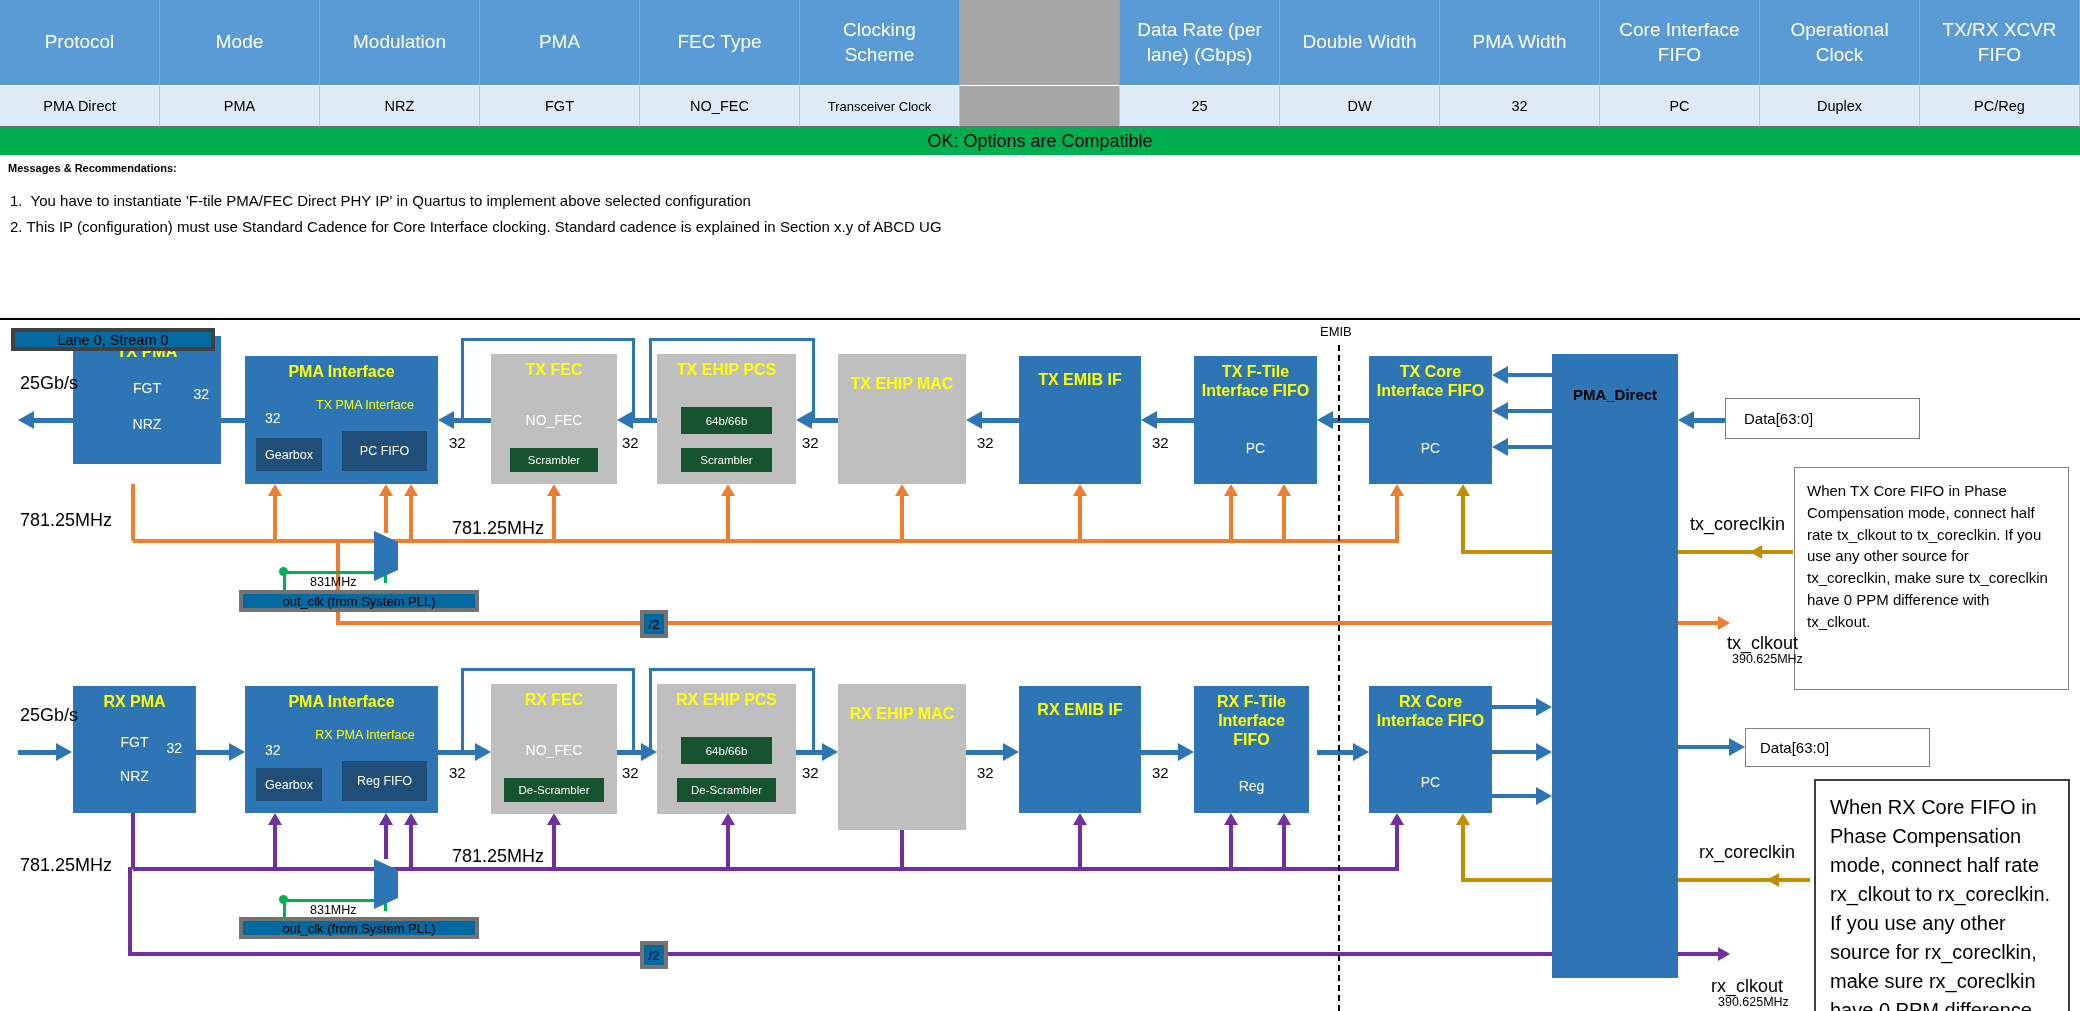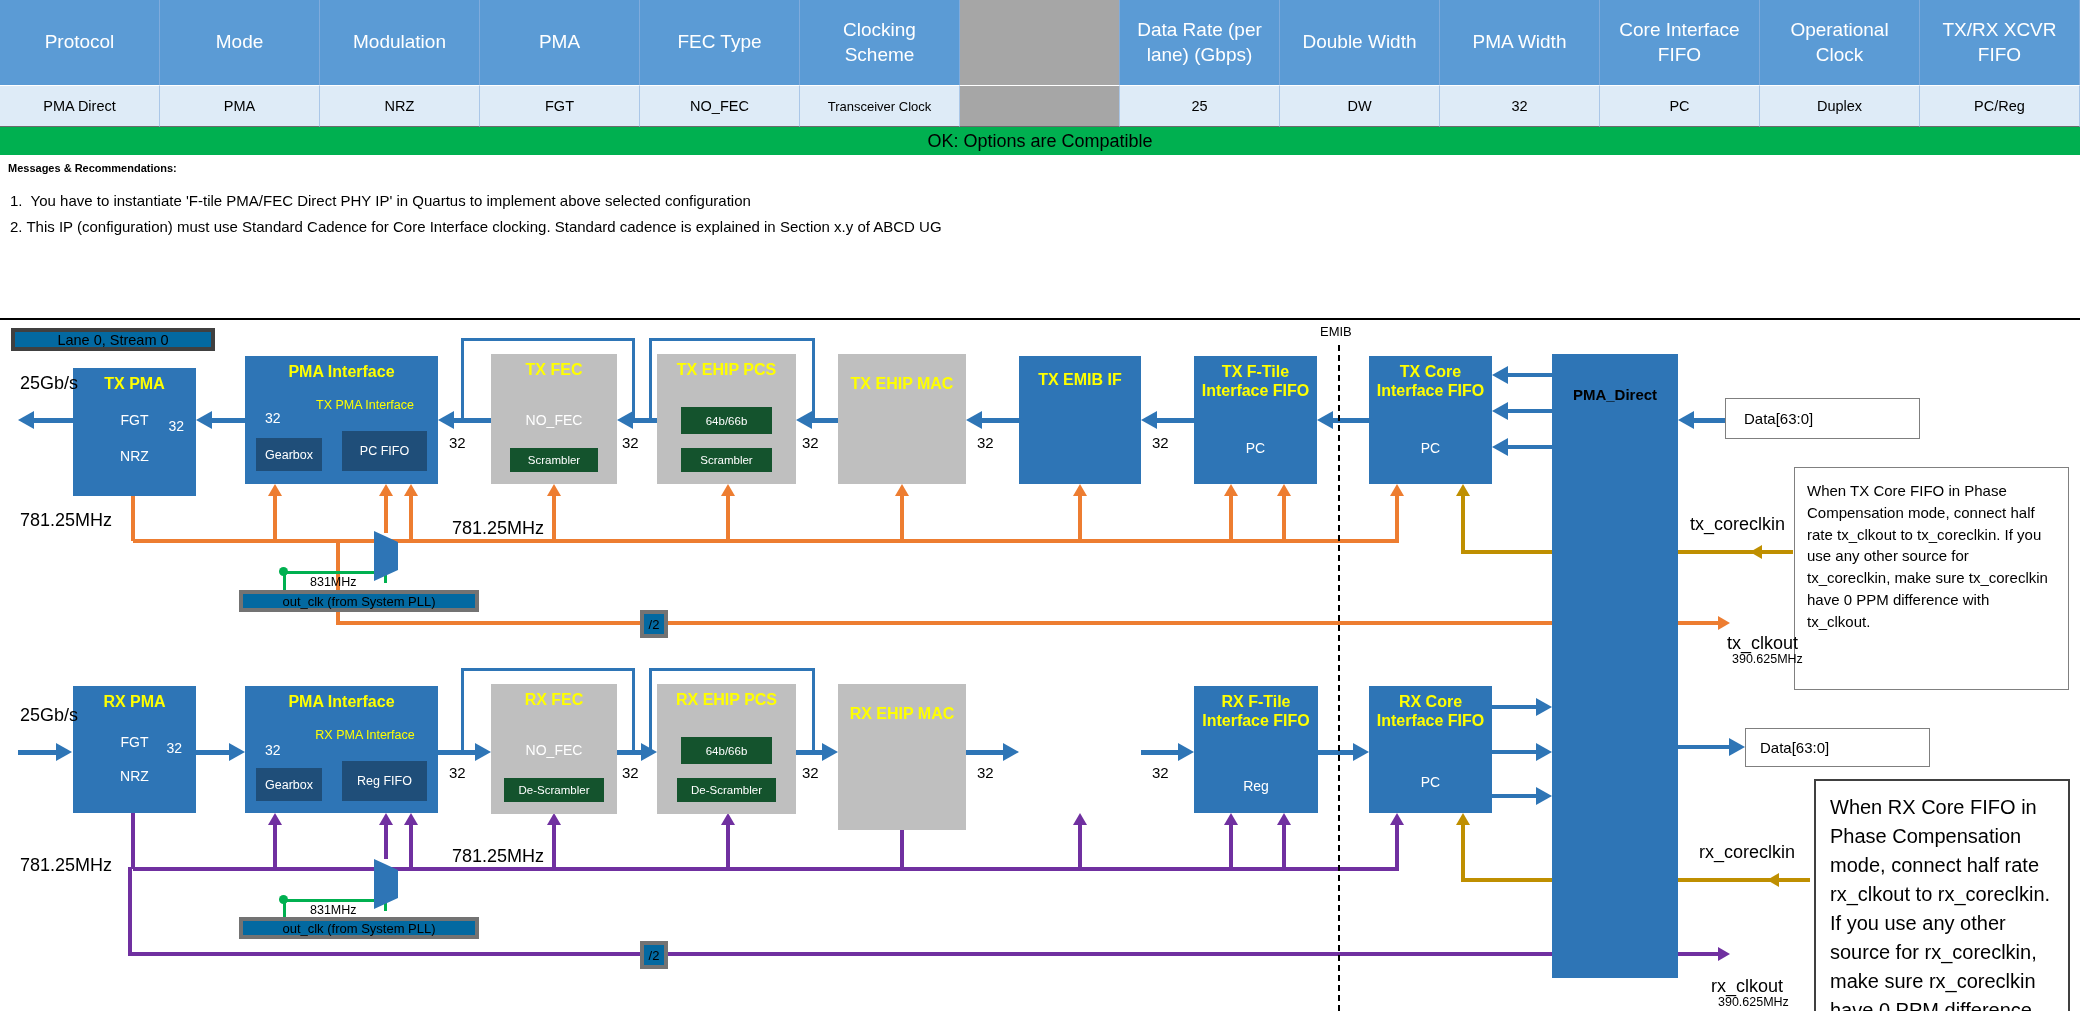--- a/index.html
+++ b/index.html
@@ -232,21 +232,21 @@
   <div class="line grn" style="left:384px;top:899px;width:3px;height:12px"></div>
   <div class="dot" style="left:279px;top:895px"></div>
   <div class="lbl" style="left:310px;top:903px;font-size:12.5px">831MHz</div>
   <div class="whitebox" style="left:239px;top:917px;width:240px;height:22px;font-size:13px">out_clk (from System PLL)</div>
 
   <div class="ah ah-u-y" style="left:1456px;top:813px"></div>
   <div class="line olv" style="left:1461px;top:824px;width:4px;height:58px"></div>
   <div class="line olv" style="left:1463px;top:878px;width:347px;height:4px"></div>
   <div class="ah ah-l-y" style="left:1767px;top:873px"></div>
 
-  <div class="bluebox" style="left:73px;top:368px;width:123px;height:128px">
+  <div class="bluebox" style="left:73px;top:336px;width:148px;height:128px">
     <div class="btitle">TX PMA</div>
     <div class="bbody" style="top:44px">FGT</div>
     <div class="bbody" style="top:80px">NRZ</div>
     <div class="w32" style="right:12px;top:50px">32</div>
   </div>
   <div class="bluebox" style="left:245px;top:356px;width:193px;height:128px">
     <div class="btitle">PMA Interface</div>
     <div class="ysub" style="left:50px;top:42px;width:140px">TX PMA Interface</div>
     <div class="w32" style="left:20px;top:54px">32</div>
     <div class="navy" style="left:11px;top:82px;width:66px;height:33px">Gearbox</div>
@@ -296,21 +296,24 @@
     <div class="subgray" style="left:13px;top:94px;width:100px;height:24px">De-Scrambler</div>
   </div>
   <div class="graybox" style="left:657px;top:684px;width:139px;height:130px">
     <div class="btitle">RX EHIP PCS</div>
     <div class="subgray" style="left:24px;top:53px;width:91px;height:27px">64b/66b</div>
     <div class="subgray" style="left:20px;top:94px;width:99px;height:24px">De-Scrambler</div>
   </div>
   <div class="graybox" style="left:838px;top:684px;width:128px;height:146px">
     <div class="btitle" style="padding-top:20px">RX EHIP MAC</div>
   </div>
-  <div class="bluebox" style="left:1194px;top:686px;width:124px;height:127px">
+  <div class="bluebox" style="left:1019px;top:686px;width:122px;height:127px">
+    <div class="btitle" style="padding-top:14px">RX EMIB IF</div>
+  </div>
+  <div class="bluebox" style="left:1194px;top:686px;width:115px;height:127px">
     <div class="btitle">RX F-Tile Interface FIFO</div>
     <div class="bbody" style="top:92px">Reg</div>
   </div>
   <div class="bluebox" style="left:1369px;top:686px;width:123px;height:127px">
     <div class="btitle">RX Core Interface FIFO</div>
     <div class="bbody" style="top:88px">PC</div>
   </div>
 
   <div class="bluebox" style="left:1552px;top:354px;width:126px;height:624px">
     <div style="color:#000;font-weight:600;font-size:15px;text-align:center;padding-top:32px">PMA_Direct</div>

